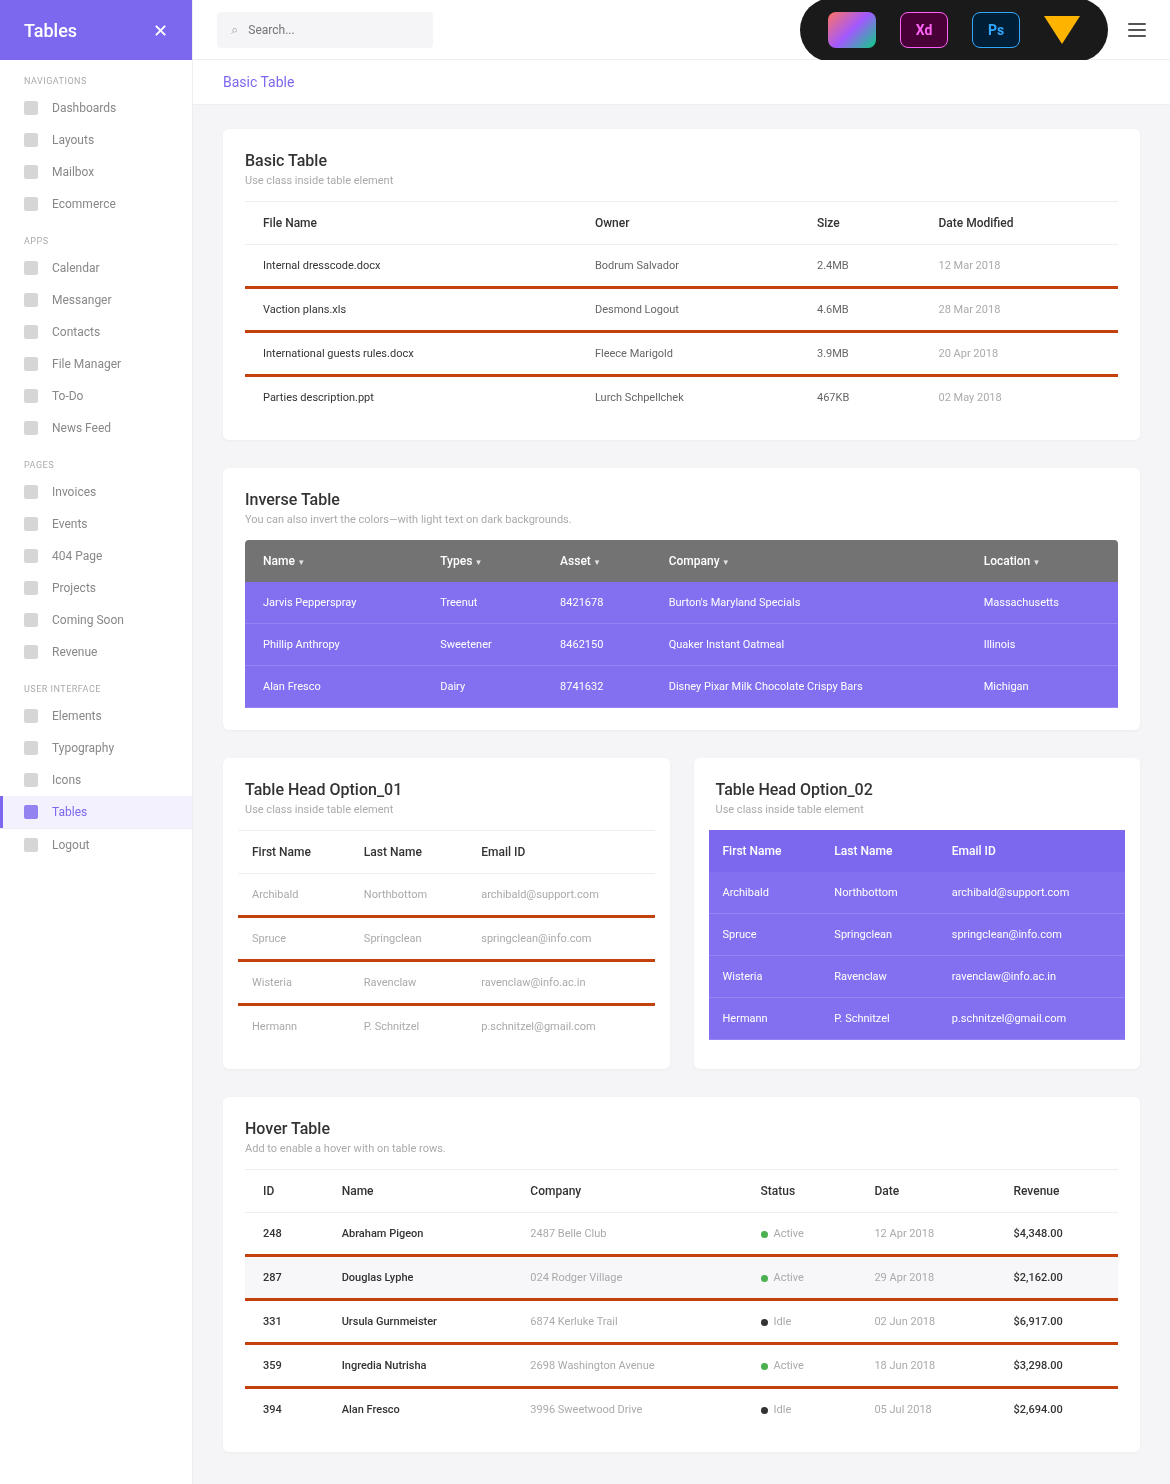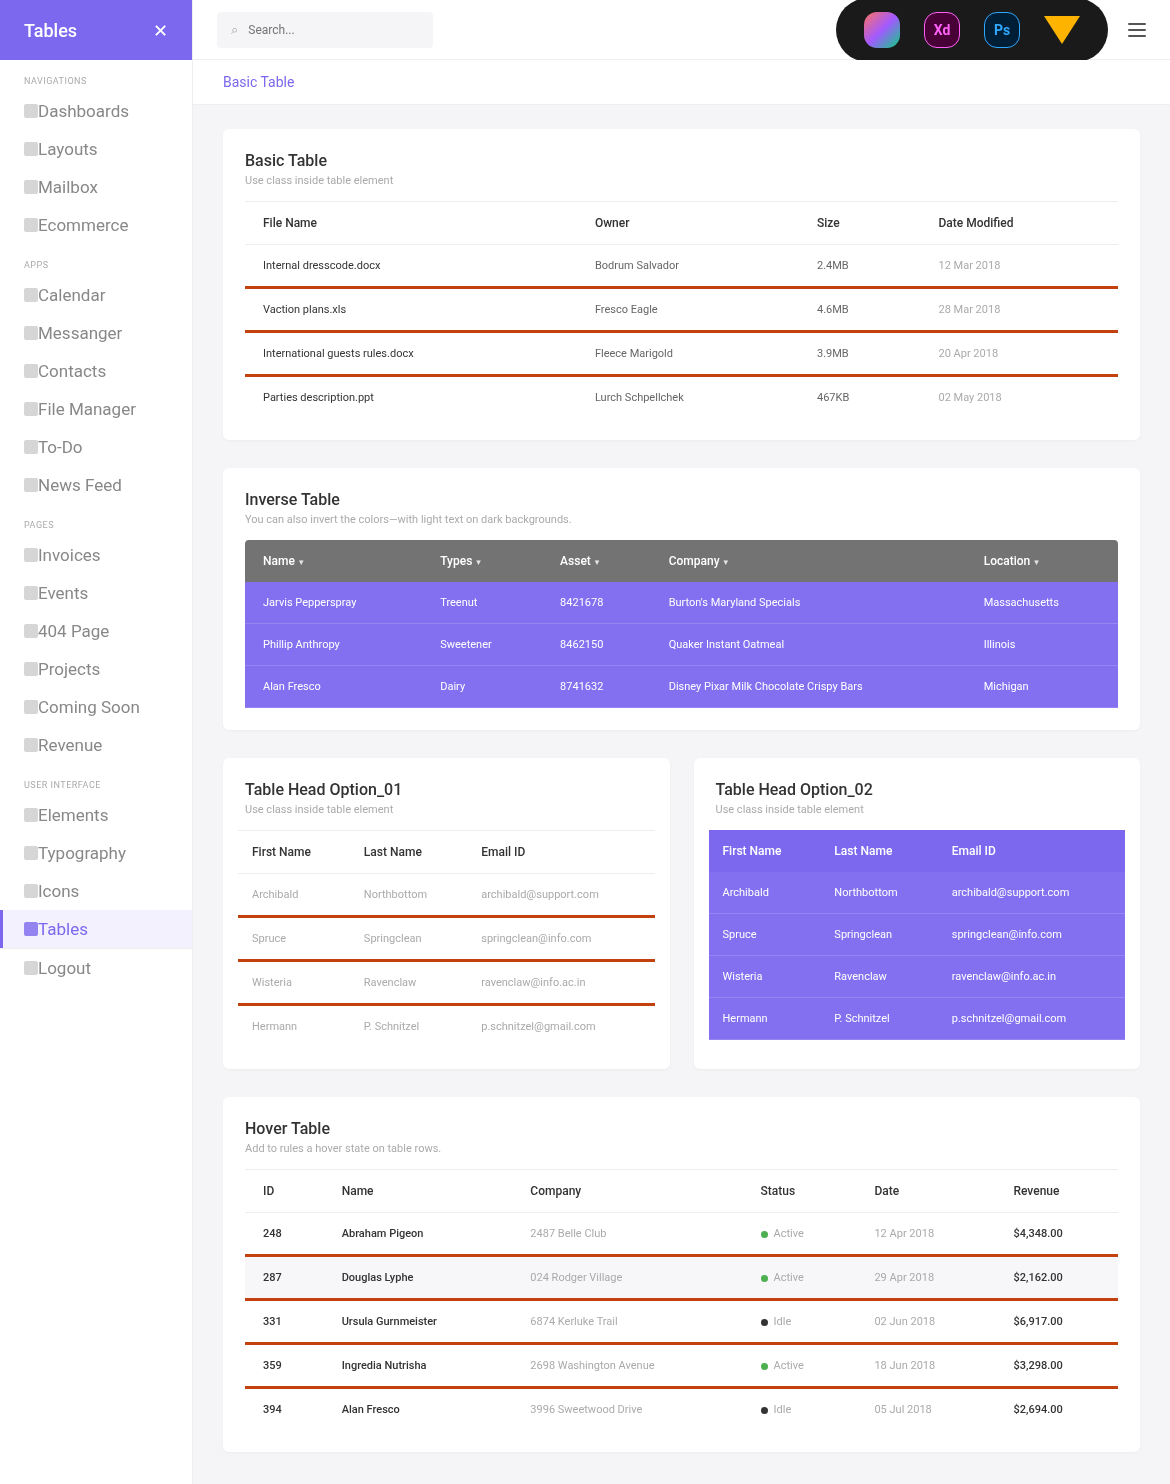--- a/index.html
+++ b/index.html
@@ -1,32 +1,32 @@
 <!DOCTYPE html>
 <html><head>
 <meta charset="utf-8">
 <style>
 *{margin:0;padding:0;box-sizing:border-box;font-family:-apple-system,BlinkMacSystemFont,'Segoe UI',Roboto,sans-serif}
 body{background:#f5f5f7;display:flex;min-height:100vh;font-size:13px;color:#333}
 .sidebar{width:193px;background:#fff;border-right:1px solid #eee;display:flex;flex-direction:column}
 .sidebar-header{background:#7b68ee;color:#fff;height:60px;display:flex;align-items:center;justify-content:space-between;padding:0 24px;font-size:18px;font-weight:500}
 .sidebar-body{flex:1;overflow-y:auto;padding-bottom:20px}
 .section-label{font-size:9px;letter-spacing:0.5px;color:#aaa;padding:16px 24px 6px;text-transform:uppercase}
-.nav-item{display:flex;align-items:center;gap:0;padding:9px 24px;color:#888;cursor:pointer;font-size:17px}
+.nav-item{display:flex;align-items:center;gap:14px;padding:9px 24px;color:#888;cursor:pointer;font-size:12px}
 .nav-item.active{background:#f3f1fe;color:#7b68ee;border-left:3px solid #7b68ee;padding-left:21px}
 .nav-icon{width:14px;height:14px;display:inline-block;background:#bbb;border-radius:2px;opacity:0.6}
 .nav-item.active .nav-icon{background:#7b68ee;opacity:0.8}
 .logout-section{border-top:1px solid #eee;margin-top:0}
 .main{flex:1;display:flex;flex-direction:column}
 .topbar{height:60px;background:#fff;border-bottom:1px solid #eee;display:flex;align-items:center;padding:0 24px;justify-content:space-between}
 .search-box{background:#f5f5f7;border-radius:4px;display:flex;align-items:center;padding:0 14px;height:36px;width:216px;color:#aaa;gap:10px}
 .search-box input{border:none;background:transparent;outline:none;font-size:12px;width:100%}
 .topbar-right{display:flex;align-items:center;gap:20px}
 .tool-pill{background:#1a1a1a;border-radius:40px;padding:14px 28px;display:flex;gap:24px;align-items:center}
-.tool-ic{width:36px;height:36px;border-radius:13px}
+.tool-ic{width:48px;height:36px;border-radius:8px}
 .figma{background:linear-gradient(135deg,#ff7262 0%,#a259ff 50%,#0acf83 100%)}
 .xd{background:#470137;border:1px solid #ff61f6;display:flex;align-items:center;justify-content:center;color:#ff61f6;font-weight:700;font-size:14px}
 .ps{background:#001e36;border:1px solid #31a8ff;display:flex;align-items:center;justify-content:center;color:#31a8ff;font-weight:700;font-size:14px}
 .sketch{width:0;height:0;border-left:18px solid transparent;border-right:18px solid transparent;border-top:28px solid #fdb300;border-radius:0}
 .hamburger{width:18px;height:14px;display:flex;flex-direction:column;justify-content:space-between;cursor:pointer}
 .hamburger span{height:2px;background:#555;border-radius:1px}
 .breadcrumb{background:#fff;padding:14px 30px;color:#7b68ee;font-size:14px;border-bottom:1px solid #eee}
 .content{padding:24px 30px;display:flex;flex-direction:column;gap:28px}
 .card{background:#fff;border-radius:6px;padding:22px 0 0;box-shadow:0 1px 3px rgba(0,0,0,0.04)}
 .card-head{padding:0 22px 14px}
@@ -200,21 +200,21 @@
           </thead>
         <tbody id="basic-b">
             <tr>
               <td class="dark-col">Internal dresscode.docx</td>
               <td>Bodrum Salvador</td>
               <td>2.4MB</td>
               <td class="muted">12 Mar 2018</td>
             </tr>
             <tr>
               <td class="dark-col">Vaction plans.xls</td>
-              <td>Fresco Eagle</td>
+              <td>Desmond Logout</td>
               <td>4.6MB</td>
               <td class="muted">28 Mar 2018</td>
             </tr>
             <tr>
               <td class="dark-col">International guests rules.docx</td>
               <td>Fleece Marigold</td>
               <td>3.9MB</td>
               <td class="muted">20 Apr 2018</td>
             </tr>
             <tr>
@@ -341,21 +341,21 @@
                 <td>p.schnitzel@gmail.com</td>
               </tr>
             </tbody>
         </table>
       </div>
     </div>
 
     <div class="card">
       <div class="card-head">
         <div class="card-title">Hover Table</div>
-        <div class="card-sub">Add to rules a hover state on table rows.</div>
+        <div class="card-sub">Add to enable a hover with on table rows.</div>
       </div>
       <table class="hover-table">
         <thead>
             <tr id="hover-h">
               <th>ID</th>
               <th>Name</th>
               <th>Company</th>
               <th>Status</th>
               <th>Date</th>
               <th>Revenue</th>

